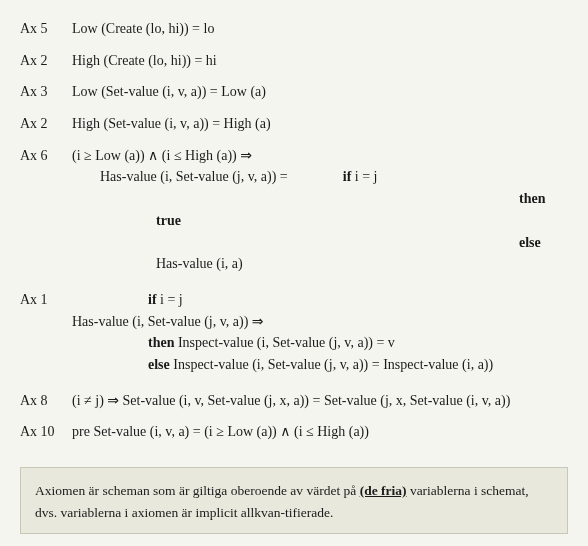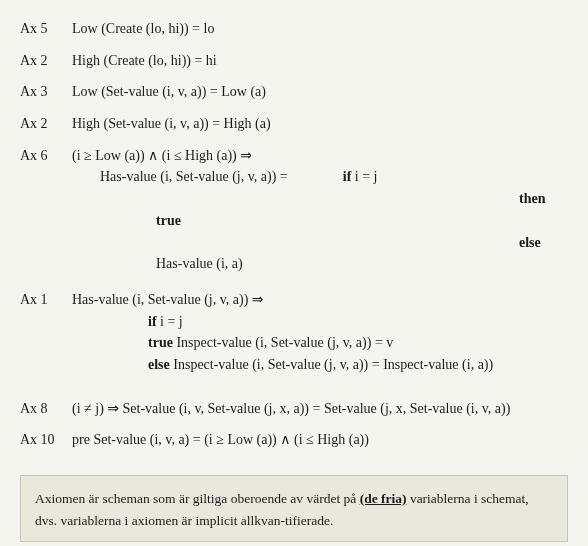--- a/index.html
+++ b/index.html
@@ -102,28 +102,28 @@
       <span class="block-content">(i ≥ Low (a)) ∧ (i ≤ High (a))  ⇒</span>
       <span class="block-content indent1">Has-value (i, Set-value (j, v, a)) = &nbsp;<span class="kw-bold">if</span> i = j</span>
       <span class="block-content indent2">&nbsp;&nbsp;&nbsp;&nbsp;&nbsp;&nbsp;&nbsp;&nbsp;&nbsp;&nbsp;&nbsp;&nbsp;&nbsp;&nbsp;&nbsp;&nbsp;&nbsp;&nbsp;&nbsp;&nbsp;&nbsp;&nbsp;&nbsp;&nbsp;&nbsp;&nbsp;&nbsp;&nbsp;&nbsp;&nbsp;&nbsp;&nbsp;&nbsp;&nbsp;&nbsp;&nbsp;&nbsp;&nbsp;&nbsp;&nbsp;&nbsp;&nbsp;&nbsp;&nbsp;&nbsp;&nbsp;&nbsp;&nbsp;&nbsp;&nbsp;&nbsp;&nbsp;&nbsp;&nbsp;&nbsp;&nbsp;&nbsp;&nbsp;&nbsp;&nbsp;&nbsp;&nbsp;&nbsp;&nbsp;&nbsp;&nbsp;&nbsp;&nbsp;&nbsp;&nbsp;&nbsp;&nbsp;&nbsp;&nbsp;&nbsp;&nbsp;&nbsp;&nbsp;&nbsp;&nbsp;&nbsp;&nbsp;&nbsp;&nbsp;&nbsp;&nbsp;&nbsp;&nbsp;&nbsp;&nbsp;<span class="kw-bold">then true</span></span>
       <span class="block-content indent2">&nbsp;&nbsp;&nbsp;&nbsp;&nbsp;&nbsp;&nbsp;&nbsp;&nbsp;&nbsp;&nbsp;&nbsp;&nbsp;&nbsp;&nbsp;&nbsp;&nbsp;&nbsp;&nbsp;&nbsp;&nbsp;&nbsp;&nbsp;&nbsp;&nbsp;&nbsp;&nbsp;&nbsp;&nbsp;&nbsp;&nbsp;&nbsp;&nbsp;&nbsp;&nbsp;&nbsp;&nbsp;&nbsp;&nbsp;&nbsp;&nbsp;&nbsp;&nbsp;&nbsp;&nbsp;&nbsp;&nbsp;&nbsp;&nbsp;&nbsp;&nbsp;&nbsp;&nbsp;&nbsp;&nbsp;&nbsp;&nbsp;&nbsp;&nbsp;&nbsp;&nbsp;&nbsp;&nbsp;&nbsp;&nbsp;&nbsp;&nbsp;&nbsp;&nbsp;&nbsp;&nbsp;&nbsp;&nbsp;&nbsp;&nbsp;&nbsp;&nbsp;&nbsp;&nbsp;&nbsp;&nbsp;&nbsp;&nbsp;&nbsp;&nbsp;&nbsp;&nbsp;&nbsp;&nbsp;&nbsp;<span class="kw-bold">else</span> Has-value (i, a)</span>
     </span>
   </div>
 
   <div class="axiom-row" style="margin-top:4px;">
     <span class="axiom-label">Ax 1</span>
     <span class="axiom-content">
+      <span class="block-content indent1"><span class="kw-bold">if</span> i = j</span>
       <span class="block-content">Has-value (i, Set-value (j, v, a))  ⇒</span>
-      <span class="block-content indent1"><span class="kw-bold">if</span> i = j</span>
-      <span class="block-content indent1"><span class="kw-bold">true</span> Inspect-value (i, Set-value (j, v, a)) = v</span>
+      <span class="block-content indent1"><span class="kw-bold">then</span> Inspect-value (i, Set-value (j, v, a)) = v</span>
       <span class="block-content indent1"><span class="kw-bold">else</span> Inspect-value (i, Set-value (j, v, a)) = Inspect-value (i, a))</span>
     </span>
   </div>
 
-  <div class="axiom-row" style="margin-top:12px;">
+  <div class="axiom-row" style="margin-top:4px;">
     <span class="axiom-label">Ax 8</span>
     <span class="axiom-content">
       (i ≠ j)  ⇒  Set-value (i, v, Set-value (j, x, a))  =  Set-value (j, x, Set-value (i, v, a))
     </span>
   </div>
 
 
   <div class="axiom-row">
     <span class="axiom-label">Ax 10</span>
     <span class="axiom-content">

